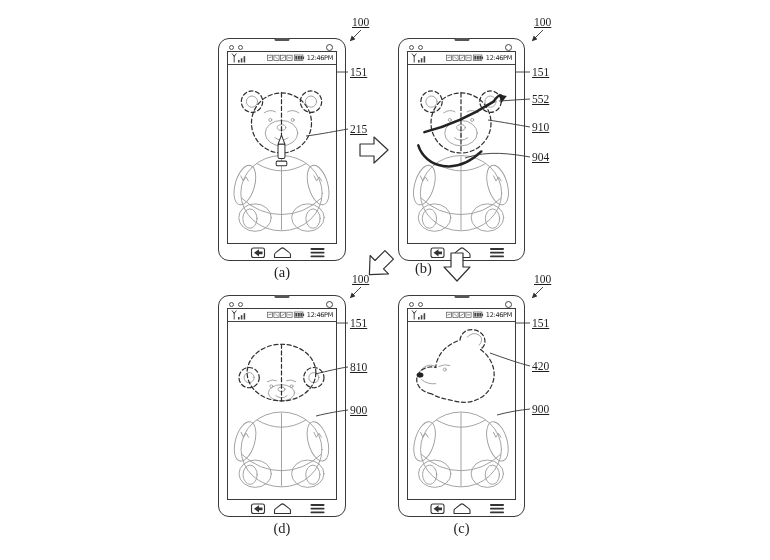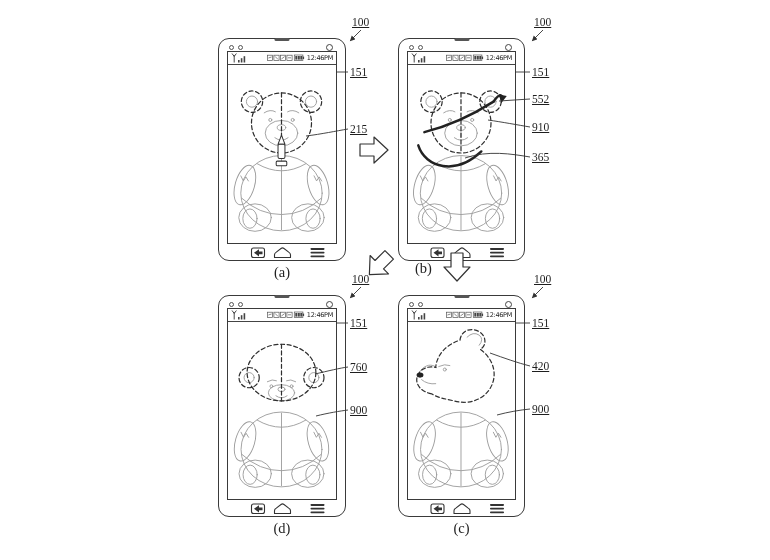--- a/index.html
+++ b/index.html
@@ -289,25 +289,25 @@
   </div>
 
   <span class="ref" style="left:352px;top:16px">100</span>
   <span class="ref" style="left:350px;top:66px">151</span>
   <span class="ref" style="left:350px;top:123px">215</span>
 
   <span class="ref" style="left:534px;top:16px">100</span>
   <span class="ref" style="left:532px;top:66px">151</span>
   <span class="ref" style="left:532px;top:93px">552</span>
   <span class="ref" style="left:532px;top:121px">910</span>
-  <span class="ref" style="left:532px;top:151px">365</span>
+  <span class="ref" style="left:532px;top:151px">904</span>
 
   <span class="ref" style="left:352px;top:273px">100</span>
   <span class="ref" style="left:350px;top:317px">151</span>
-  <span class="ref" style="left:350px;top:361px">760</span>
+  <span class="ref" style="left:350px;top:361px">810</span>
   <span class="ref" style="left:350px;top:404px">900</span>
 
   <span class="ref" style="left:534px;top:273px">100</span>
   <span class="ref" style="left:532px;top:317px">151</span>
   <span class="ref" style="left:532px;top:360px">420</span>
   <span class="ref" style="left:532px;top:403px">900</span>
 
   <svg id="overlay" width="770" height="560" viewBox="0 0 770 560">
 
     <path class="leader" d="M361,30 L350.5,40.5" marker-end="url(#arrhead)"></path>

